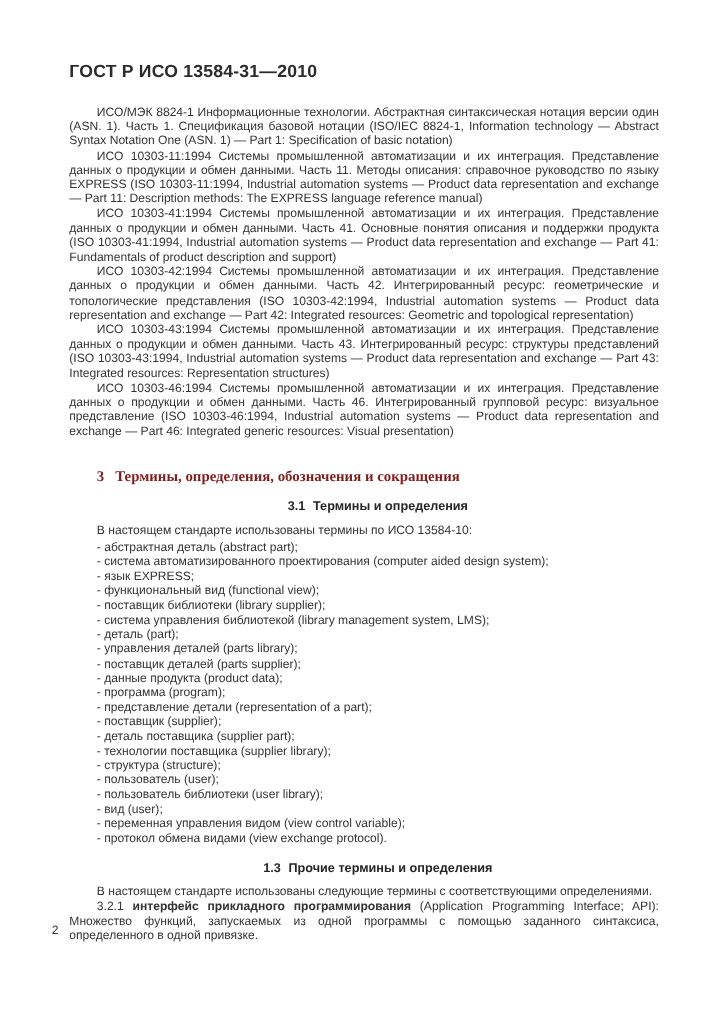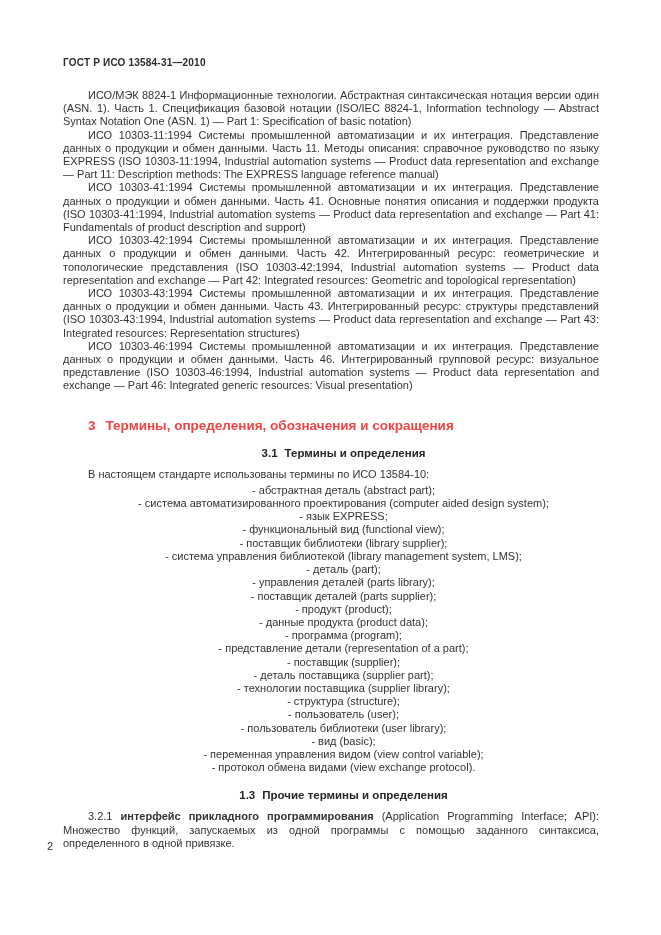--- a/index.html
+++ b/index.html
@@ -16,58 +16,59 @@
     overflow: hidden;
   }
   .page {
     box-sizing: border-box;
     width: 661px;
     height: 935px;
     padding: 57px 62px 0 63px;
     background: #ffffff;
   }
   .doc-header {
-    font-size: 10px;
+    font-size: 16px;
     font-weight: bold;
     color: #2b2b2b;
     letter-spacing: 0.2px;
     margin: 0 0 21px 0;
   }
   .para {
     margin: 0;
     font-size: 11px;
     line-height: 13.2px;
     text-align: justify;
     text-indent: 25px;
     color: #333333;
   }
   h2.sec {
     font-size: 13.5px;
     font-weight: bold;
-    color: #ef4444;
+    color: #7f1d1d;
     margin: 25px 0 14px 0;
     text-indent: 25px;
+    font-family: Liberation Serif, serif;
   }
   h2.sec .hnum { margin-right: 10px; }
   h3.sub {
     font-size: 11.5px;
     font-weight: bold;
     color: #262626;
     margin: 0 0 9px 0;
     text-indent: 25px;
     text-align: center;
   }
   h3.sub .hnum { margin-right: 7px; }
   h3.sub.spaced { margin-top: 15px; }
   .intro { margin-bottom: 3px; }
   .terms p {
     margin: 0;
     font-size: 11px;
     line-height: 13.2px;
-    text-align: center;
+    text-align: left;
     text-indent: 25px;
     color: #333333;
   }
   .bold { font-weight: bold; }
   .pageno {
     position: absolute;
     left: 47px;
     top: 840px;
     font-size: 11px;
     color: #333333;
@@ -98,37 +99,37 @@
   <div class="terms">
     <p>- абстрактная деталь (abstract part);</p>
     <p>- система автоматизированного проектирования (computer aided design system);</p>
     <p>- язык EXPRESS;</p>
     <p>- функциональный вид (functional view);</p>
     <p>- поставщик библиотеки (library supplier);</p>
     <p>- система управления библиотекой (library management system, LMS);</p>
     <p>- деталь (part);</p>
     <p>- управления деталей (parts library);</p>
     <p>- поставщик деталей (parts supplier);</p>
-    <p>- продукт (product);</p>
     <p>- данные продукта (product data);</p>
     <p>- программа (program);</p>
     <p>- представление детали (representation of a part);</p>
     <p>- поставщик (supplier);</p>
     <p>- деталь поставщика (supplier part);</p>
     <p>- технологии поставщика (supplier library);</p>
     <p>- структура (structure);</p>
     <p>- пользователь (user);</p>
     <p>- пользователь библиотеки (user library);</p>
-    <p>- вид (basic);</p>
+    <p>- вид (user);</p>
     <p>- переменная управления видом (view control variable);</p>
     <p>- протокол обмена видами (view exchange protocol).</p>
   </div>
 
   <h3 class="sub spaced"><span class="hnum">1.3</span><span>Прочие термины и определения</span></h3>
 
+  <p class="para">В настоящем стандарте использованы следующие термины с соответствующими определениями.</p>
 
   <p class="para">
     <span>3.2.1</span>
     <span class="bold">интерфейс прикладного программирования</span>
     <span>(Application Programming Interface; API): Множество функций, запускаемых из одной программы с помощью заданного синтаксиса, определенного в одной привязке.</span>
   </p>
 
   <div class="pageno">2</div>
 
 </div>

